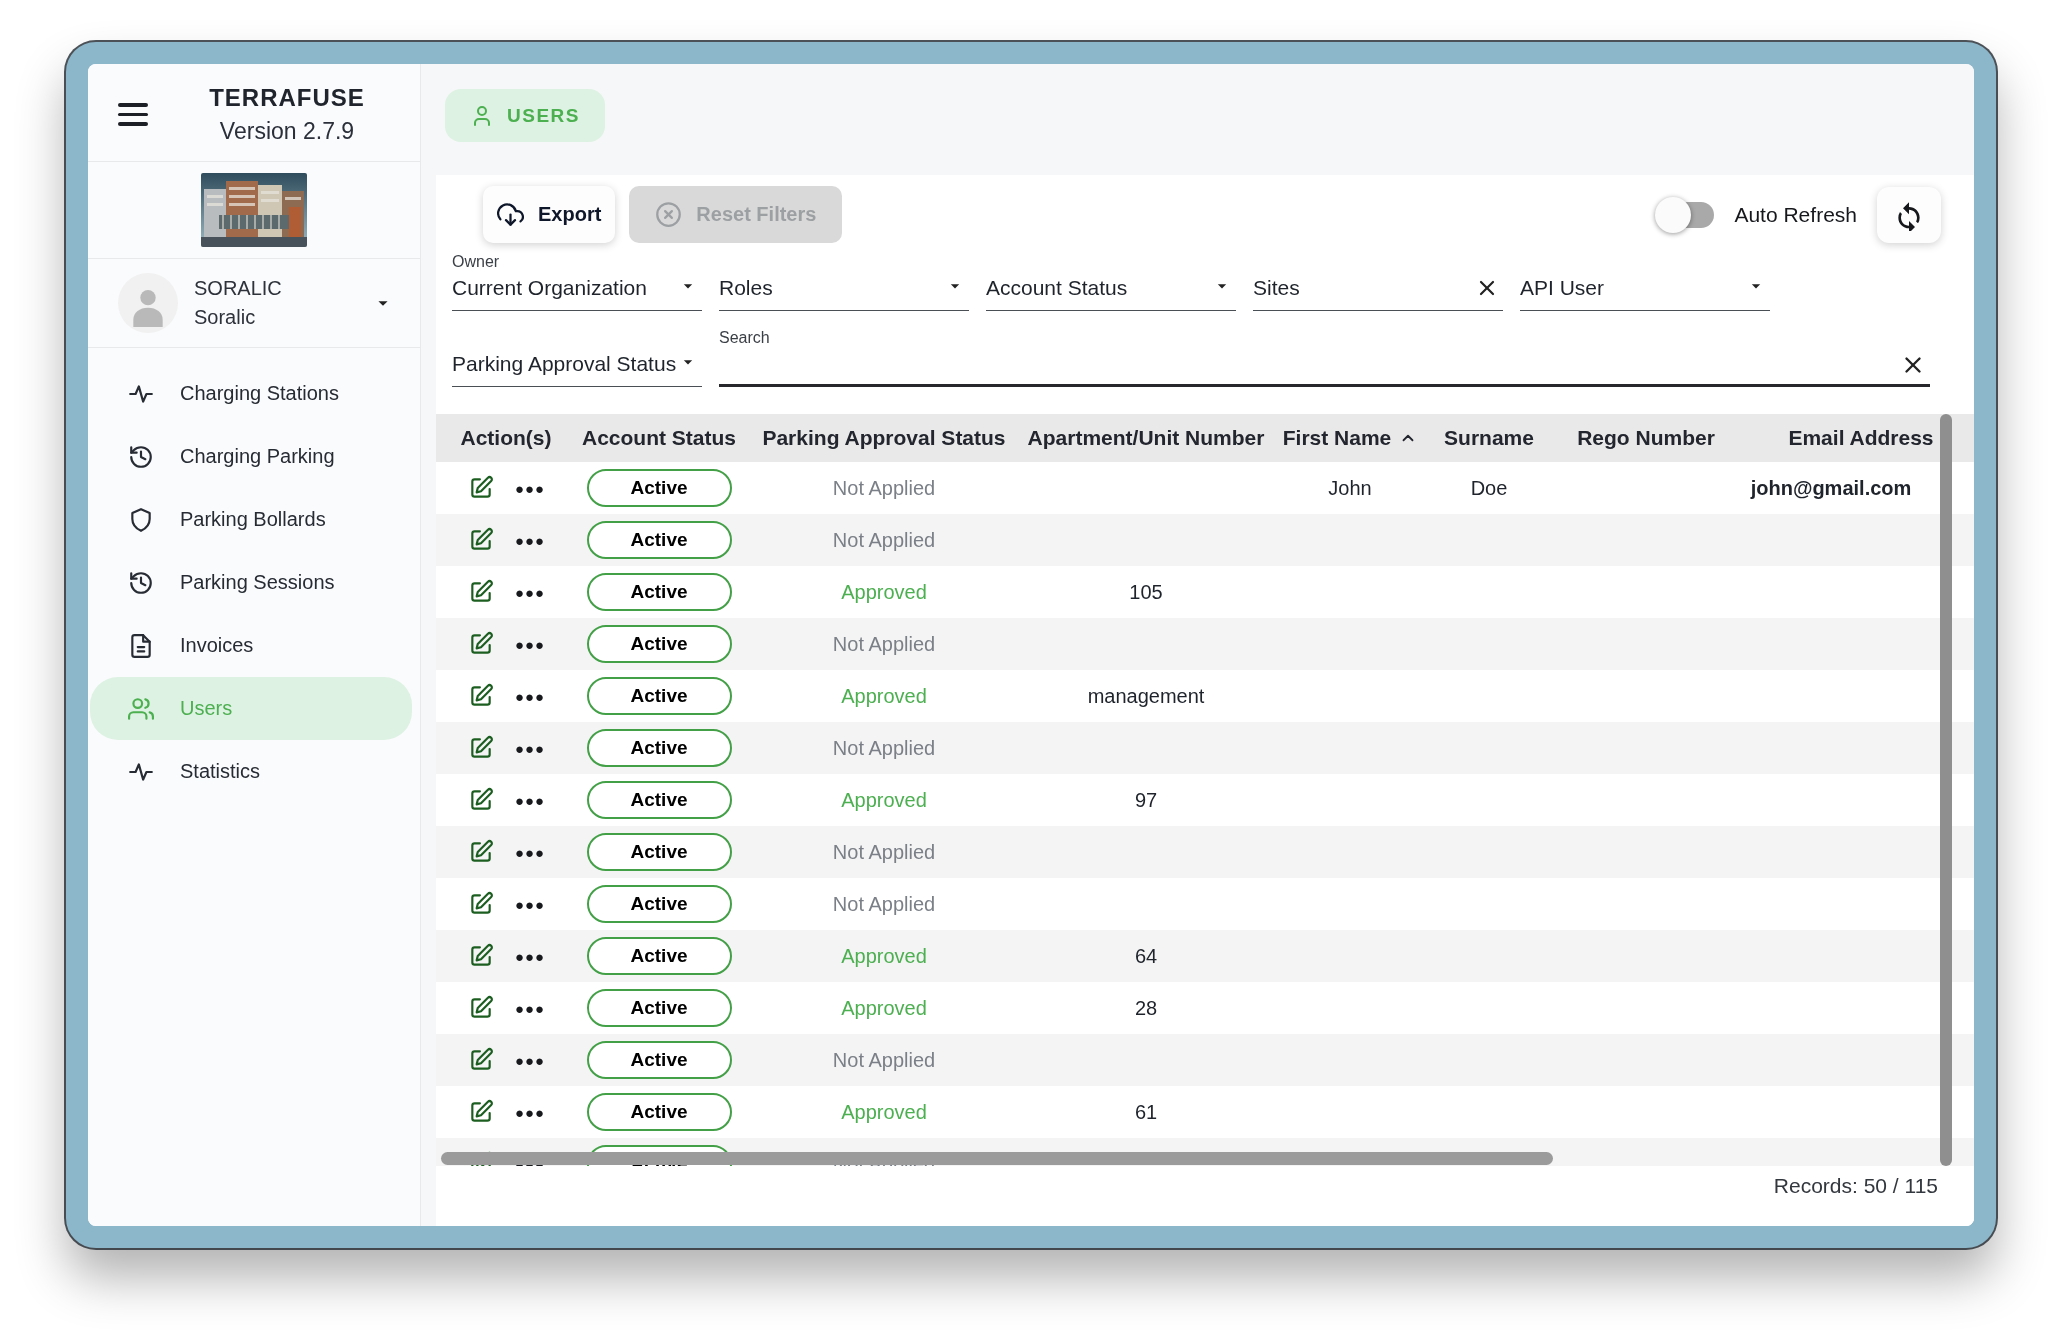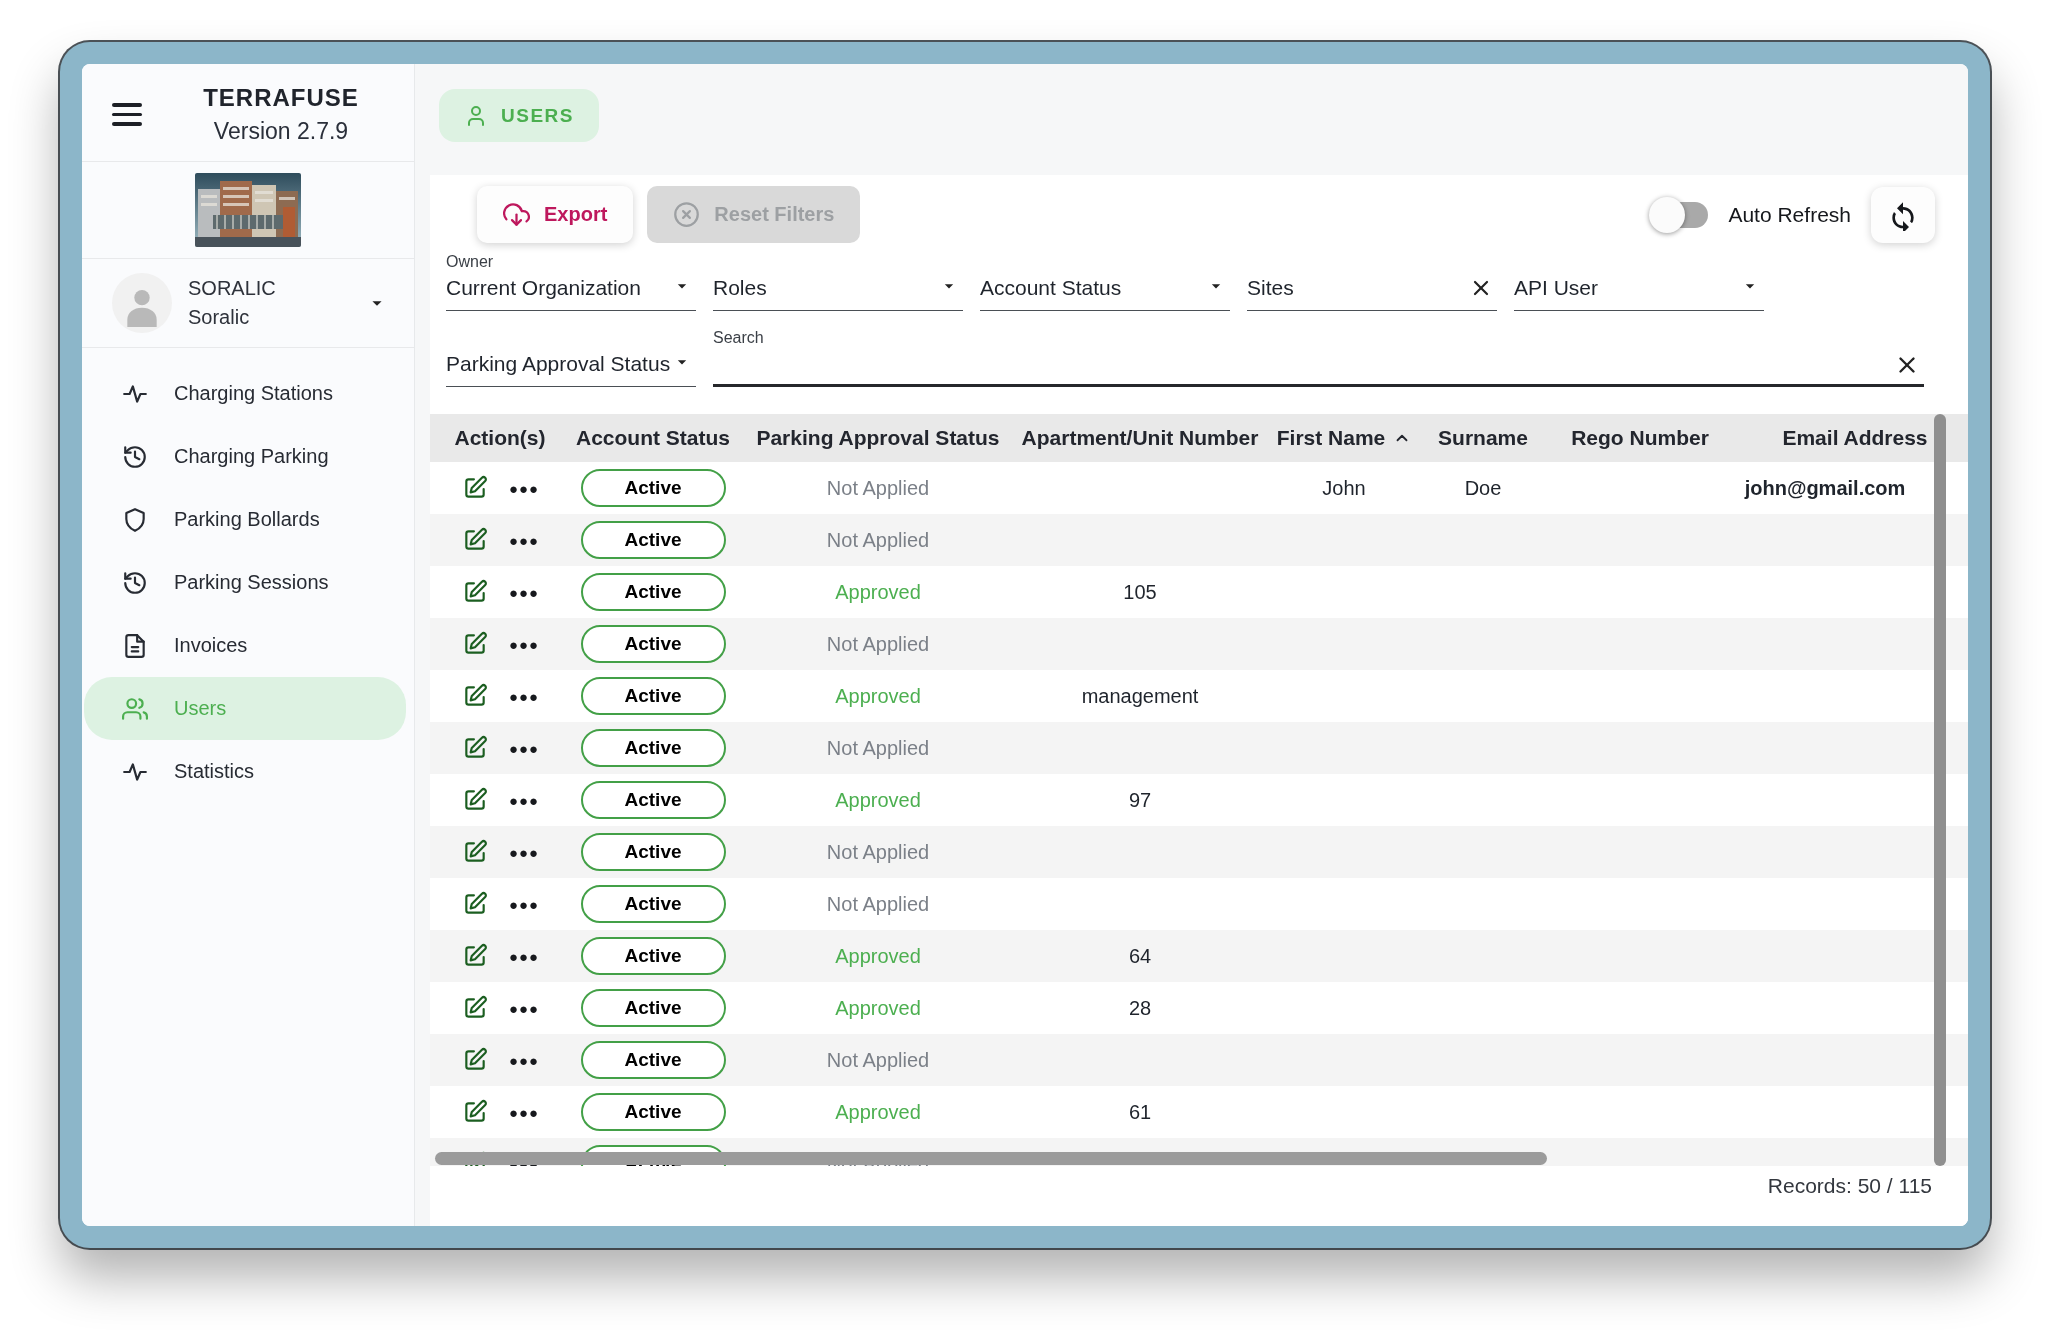--- a/index.html
+++ b/index.html
@@ -1,18 +1,18 @@
 <!DOCTYPE html>
 <html><head>
 <meta charset="utf-8">
 <style>
   * { margin:0; padding:0; box-sizing:border-box; }
   html,body { width:2048px; height:1331px; background:#ffffff; font-family:"Liberation Sans", sans-serif; overflow:hidden; }
 
-  .window { position:absolute; left:60px; top:42px; width:1930px; height:1206px;
+  .window { position:absolute; left:66px; top:42px; width:1930px; height:1206px;
     background:#ffffff; border:22px solid #8cb6c9; border-radius:30px; overflow:hidden;
     box-shadow:0 0 0 2px rgba(45,52,58,.85), 0 30px 50px rgba(0,0,0,.30); }
 
   
   .sidebar { position:absolute; left:0; top:0; bottom:0; width:333px; background:#fafbfd; border-right:1px solid #e7e9eb; }
   .side-header { display:flex; align-items:center; gap:22px; padding:20px 16px 16px 30px; }
   .burger { width:30px; display:flex; flex-direction:column; gap:6px; cursor:pointer; }
   .burger span { height:3.5px; background:#1c1f26; border-radius:2px; }
   .brand { flex:1; text-align:center; }
   .brand .t { font-size:24px; font-weight:700; letter-spacing:1px; color:#20242c; }
@@ -36,21 +36,21 @@
   .main { position:absolute; left:333px; right:0; top:0; bottom:0; background:#f6f7f8; }
   .chip { position:absolute; left:24px; top:25px; height:53px; display:inline-flex; align-items:center; gap:13px;
     background:#ddf2e2; border-radius:16px; padding:0 25px; color:#4caf50; }
   .chip .cl { font-size:19px; font-weight:700; letter-spacing:1.5px; }
 
   .panel { position:absolute; left:15px; right:0; top:111px; bottom:0; background:#ffffff; }
 
   
   .toolbar { position:relative; display:flex; align-items:center; padding:11px 33px 0 47px; }
   .btn { height:57px; display:inline-flex; align-items:center; gap:14px; border-radius:10px; font-size:20px; cursor:pointer; }
-  .btn-export { background:#fdfdfd; color:#be185d; padding:0 26px; box-shadow:0 2px 8px rgba(0,0,0,.18); font-weight:600; }
+  .btn-export { background:#fdfdfd; color:#0f172a; padding:0 14px; box-shadow:0 2px 8px rgba(0,0,0,.18); font-weight:600; }
   .btn-reset { background:#d9d9d9; color:#9da0a3; padding:0 26px; margin-left:14px; cursor:default; font-weight:600; }
   .tb-right { margin-left:auto; display:flex; align-items:center; gap:20px; }
   .toggle { width:57px; height:26px; border-radius:14px; background:#a9a9a9; position:relative; cursor:pointer; }
   .toggle .knob { position:absolute; left:-2px; top:-5px; width:36px; height:36px; border-radius:50%; background:#fbfbfb; box-shadow:0 1px 5px rgba(0,0,0,.4); }
   .ar-label { font-size:21px; color:#16181c;text-align:right; }
   .btn-refresh { width:64px; height:56px; background:#fdfdfd; border-radius:12px; box-shadow:0 2px 8px rgba(0,0,0,.18);
     display:flex; align-items:center; justify-content:center; cursor:pointer; color:#16181c; }
 
   
   .filters { display:flex; gap:17px; margin:10px 44px 0 16px; }

